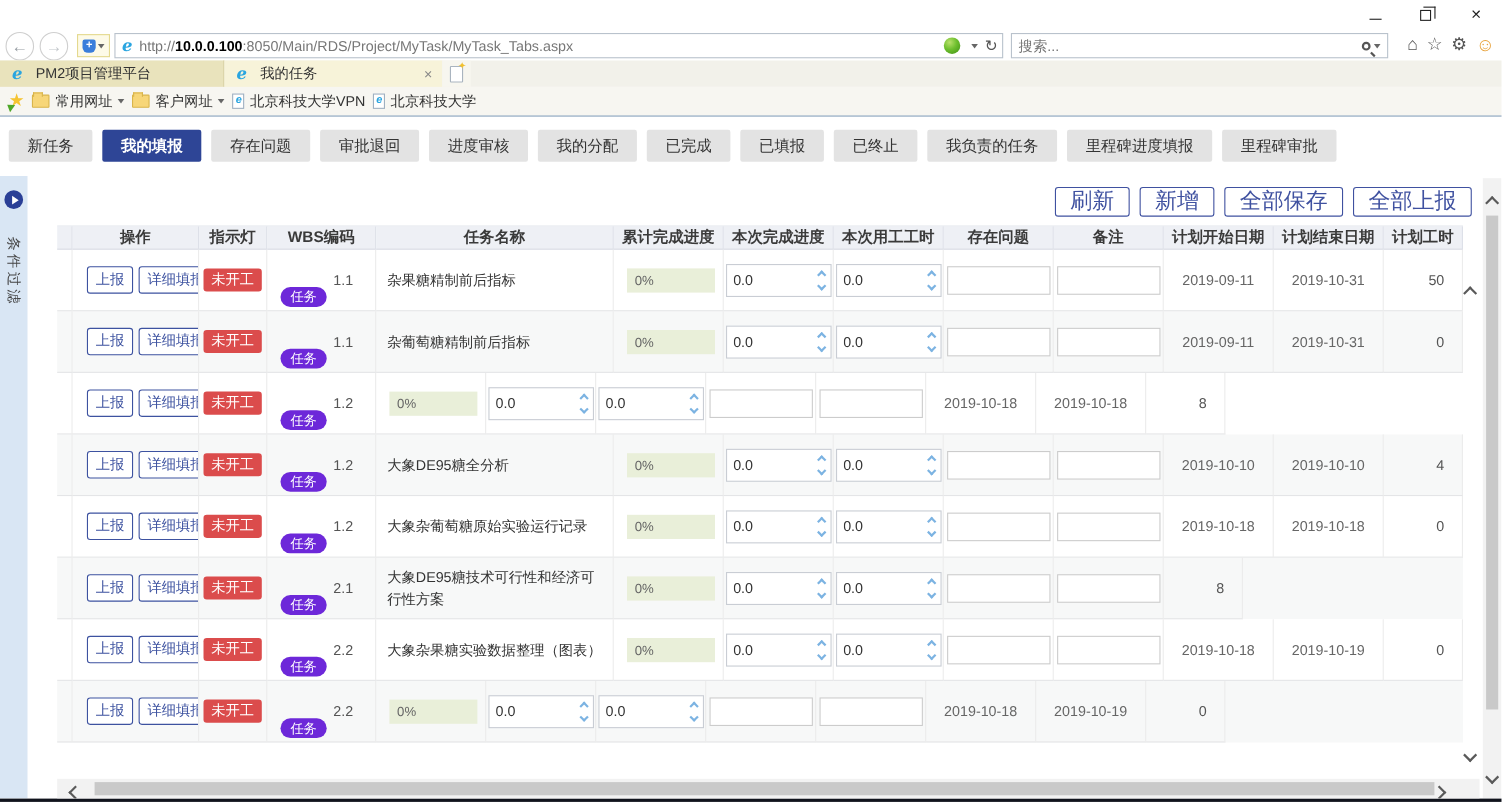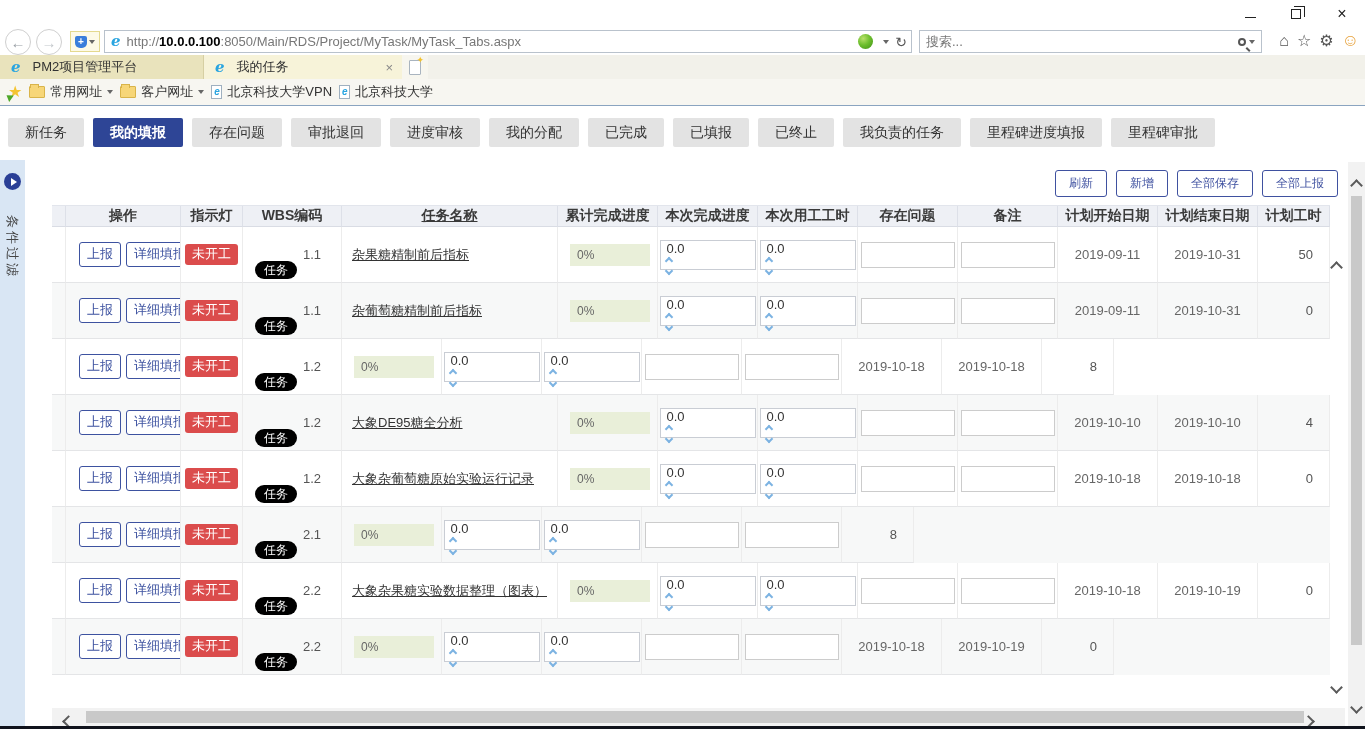--- a/index.html
+++ b/index.html
@@ -76,44 +76,44 @@
 
   .sidebar { position:absolute; left:0; top:53px; width:25px; bottom:0; background:#d9e6f4; }
   .collapse-btn { position:absolute; left:4px; top:66px; width:17px; height:17px; border-radius:50%; background:#2a3f96;
     display:flex; align-items:center; justify-content:center; cursor:pointer; }
   .collapse-btn .tri { width:0; height:0; border-top:4px solid transparent; border-bottom:4px solid transparent; border-left:6px solid #fff; margin-left:2px; }
   .sidebar-label { position:absolute; left:21px; top:108px; transform:rotate(90deg); transform-origin:0 0;
     font-size:13px; color:#444; letter-spacing:3px; white-space:nowrap; }
 
   .toolbar { position:absolute; top:63px; right:27px; display:flex; gap:9px; }
   .tbtn { height:27px; line-height:25px; padding:0 13px; background:#fff; color:#3f51a0; border:1px solid #3f51a0;
-    border-radius:3px; font-size:12px; cursor:pointer; white-space:nowrap; }
+    border-radius:3px; font-size:20px; cursor:pointer; white-space:nowrap; }
 
   
   .grid { position:absolute; left:52px; top:98px; width:1278px; }
   .grid-header { display:flex; height:22px; border-top:1px solid #e2e5ec; }
   .hcell { background:#eef0f5; border-right:1px solid #dde0e8; border-bottom:1px solid #d9dce4;
     display:flex; align-items:center; justify-content:center; font-size:14px; font-weight:bold; color:#3a3a3a; }
   .grid-row { display:flex; height:56px; background:#fff; }
   .grid-row.alt { background:#f7f8f8; }
   .cell { border-right:1px solid #ececec; border-bottom:1px solid #e4e5e7; display:flex; align-items:center; justify-content:center; overflow:hidden; }
-  .cw0 { width:14px; } .cw1 { width:115px; } .cw2 { width:62px; } .cw3 { width:99px; } .cw4 { width:216px;text-decoration:underline; }
+  .cw0 { width:14px; } .cw1 { width:115px; } .cw2 { width:62px; } .cw3 { width:99px; } .cw4 { width:216px; }
   .cw5,.cw6,.cw7,.cw8,.cw9,.cw10,.cw11 { width:100px; } .cw12 { width:72px; }
   .cell.op { justify-content:flex-start; padding-left:13px; gap:5px; }
   .abtn { background:#fff; border:1px solid #3d52a0; color:#3d52a0; border-radius:3px; padding:4px 7px; font-size:13px;
     line-height:1.1; cursor:pointer; white-space:nowrap; }
   .badge { background:#db4c4c; color:#fff; border-radius:3px; padding:3px 7px; font-size:13px; line-height:1.1; }
   .cell.wbs { justify-content:flex-start; padding-left:12px; gap:6px; }
-  .pill { background:#000000; color:#fff; border-radius:9px; padding:2px 9px; font-size:12px; line-height:1.2;margin-top:31px; }
+  .pill { background:#6d28d9; color:#fff; border-radius:9px; padding:2px 9px; font-size:12px; line-height:1.2;margin-top:31px; }
   .wbs-num { font-size:13px; color:#555; }
   .cell.tname { justify-content:flex-start; padding:6px 10px; font-size:13px; color:#333; line-height:1.5; text-align:left; }
   .cell.prog { justify-content:flex-start; padding-left:12px; }
   .progress-bar { width:80px; height:22px; background:#e9efd9; }
   .progress-bar span { font-size:12px; color:#666; line-height:22px; padding-left:7px; }
-  .numwrap { width:96px; height:30px; border:1px solid #c9cdd4; background:#fff; display:flex; align-items:stretch;flex-direction:column; }
+  .numwrap { width:96px; height:30px; border:1px solid #c9cdd4; background:#fff; display:flex; align-items:stretch; }
   .numwrap input { flex:1; border:none; outline:none; font-size:13px; color:#333; padding-left:6px; width:60px;
     font-family:"Liberation Sans","DejaVu Sans",sans-serif; background:transparent; }
   .spin { width:16px; display:flex; flex-direction:column; align-items:center; justify-content:center; gap:4px; cursor:pointer; }
   .schev { width:6px; height:6px; border-left:2px solid #7cb3e2; border-top:2px solid #7cb3e2; }
   .schev.up { transform:rotate(45deg); margin-top:2px; }
   .schev.down { transform:rotate(225deg); margin-bottom:2px; }
   .txtin { width:94px; height:26px; border:1px solid #ccc; outline:none; font-size:13px; padding:0 5px;
     font-family:"Liberation Sans","DejaVu Sans",sans-serif; }
   .cell.date { font-size:13px; color:#666; }
   .cell.phours { justify-content:flex-end; padding-right:16px; font-size:13px; color:#555; }
@@ -539,20 +539,21 @@
             <button class="abtn">上报</button>
             <button class="abtn">详细填报</button>
           </div>
           <div class="cell cw2">
             <span class="badge">未开工</span>
           </div>
           <div class="cell cw3 wbs">
             <span class="pill">任务</span>
             <span class="wbs-num">2.1</span>
           </div>
+          <div class="cell cw4 tname">大象DE95糖技术可行性和经济可行性方案</div>
           <div class="cell cw5 prog">
             <div class="progress-bar"><span>0%</span></div>
           </div>
           <div class="cell cw6">
             <span class="numwrap">
               <input value="0.0" style="">
               <span class="spin">
                 <span class="schev up"></span>
                 <span class="schev down"></span>
               </span>

